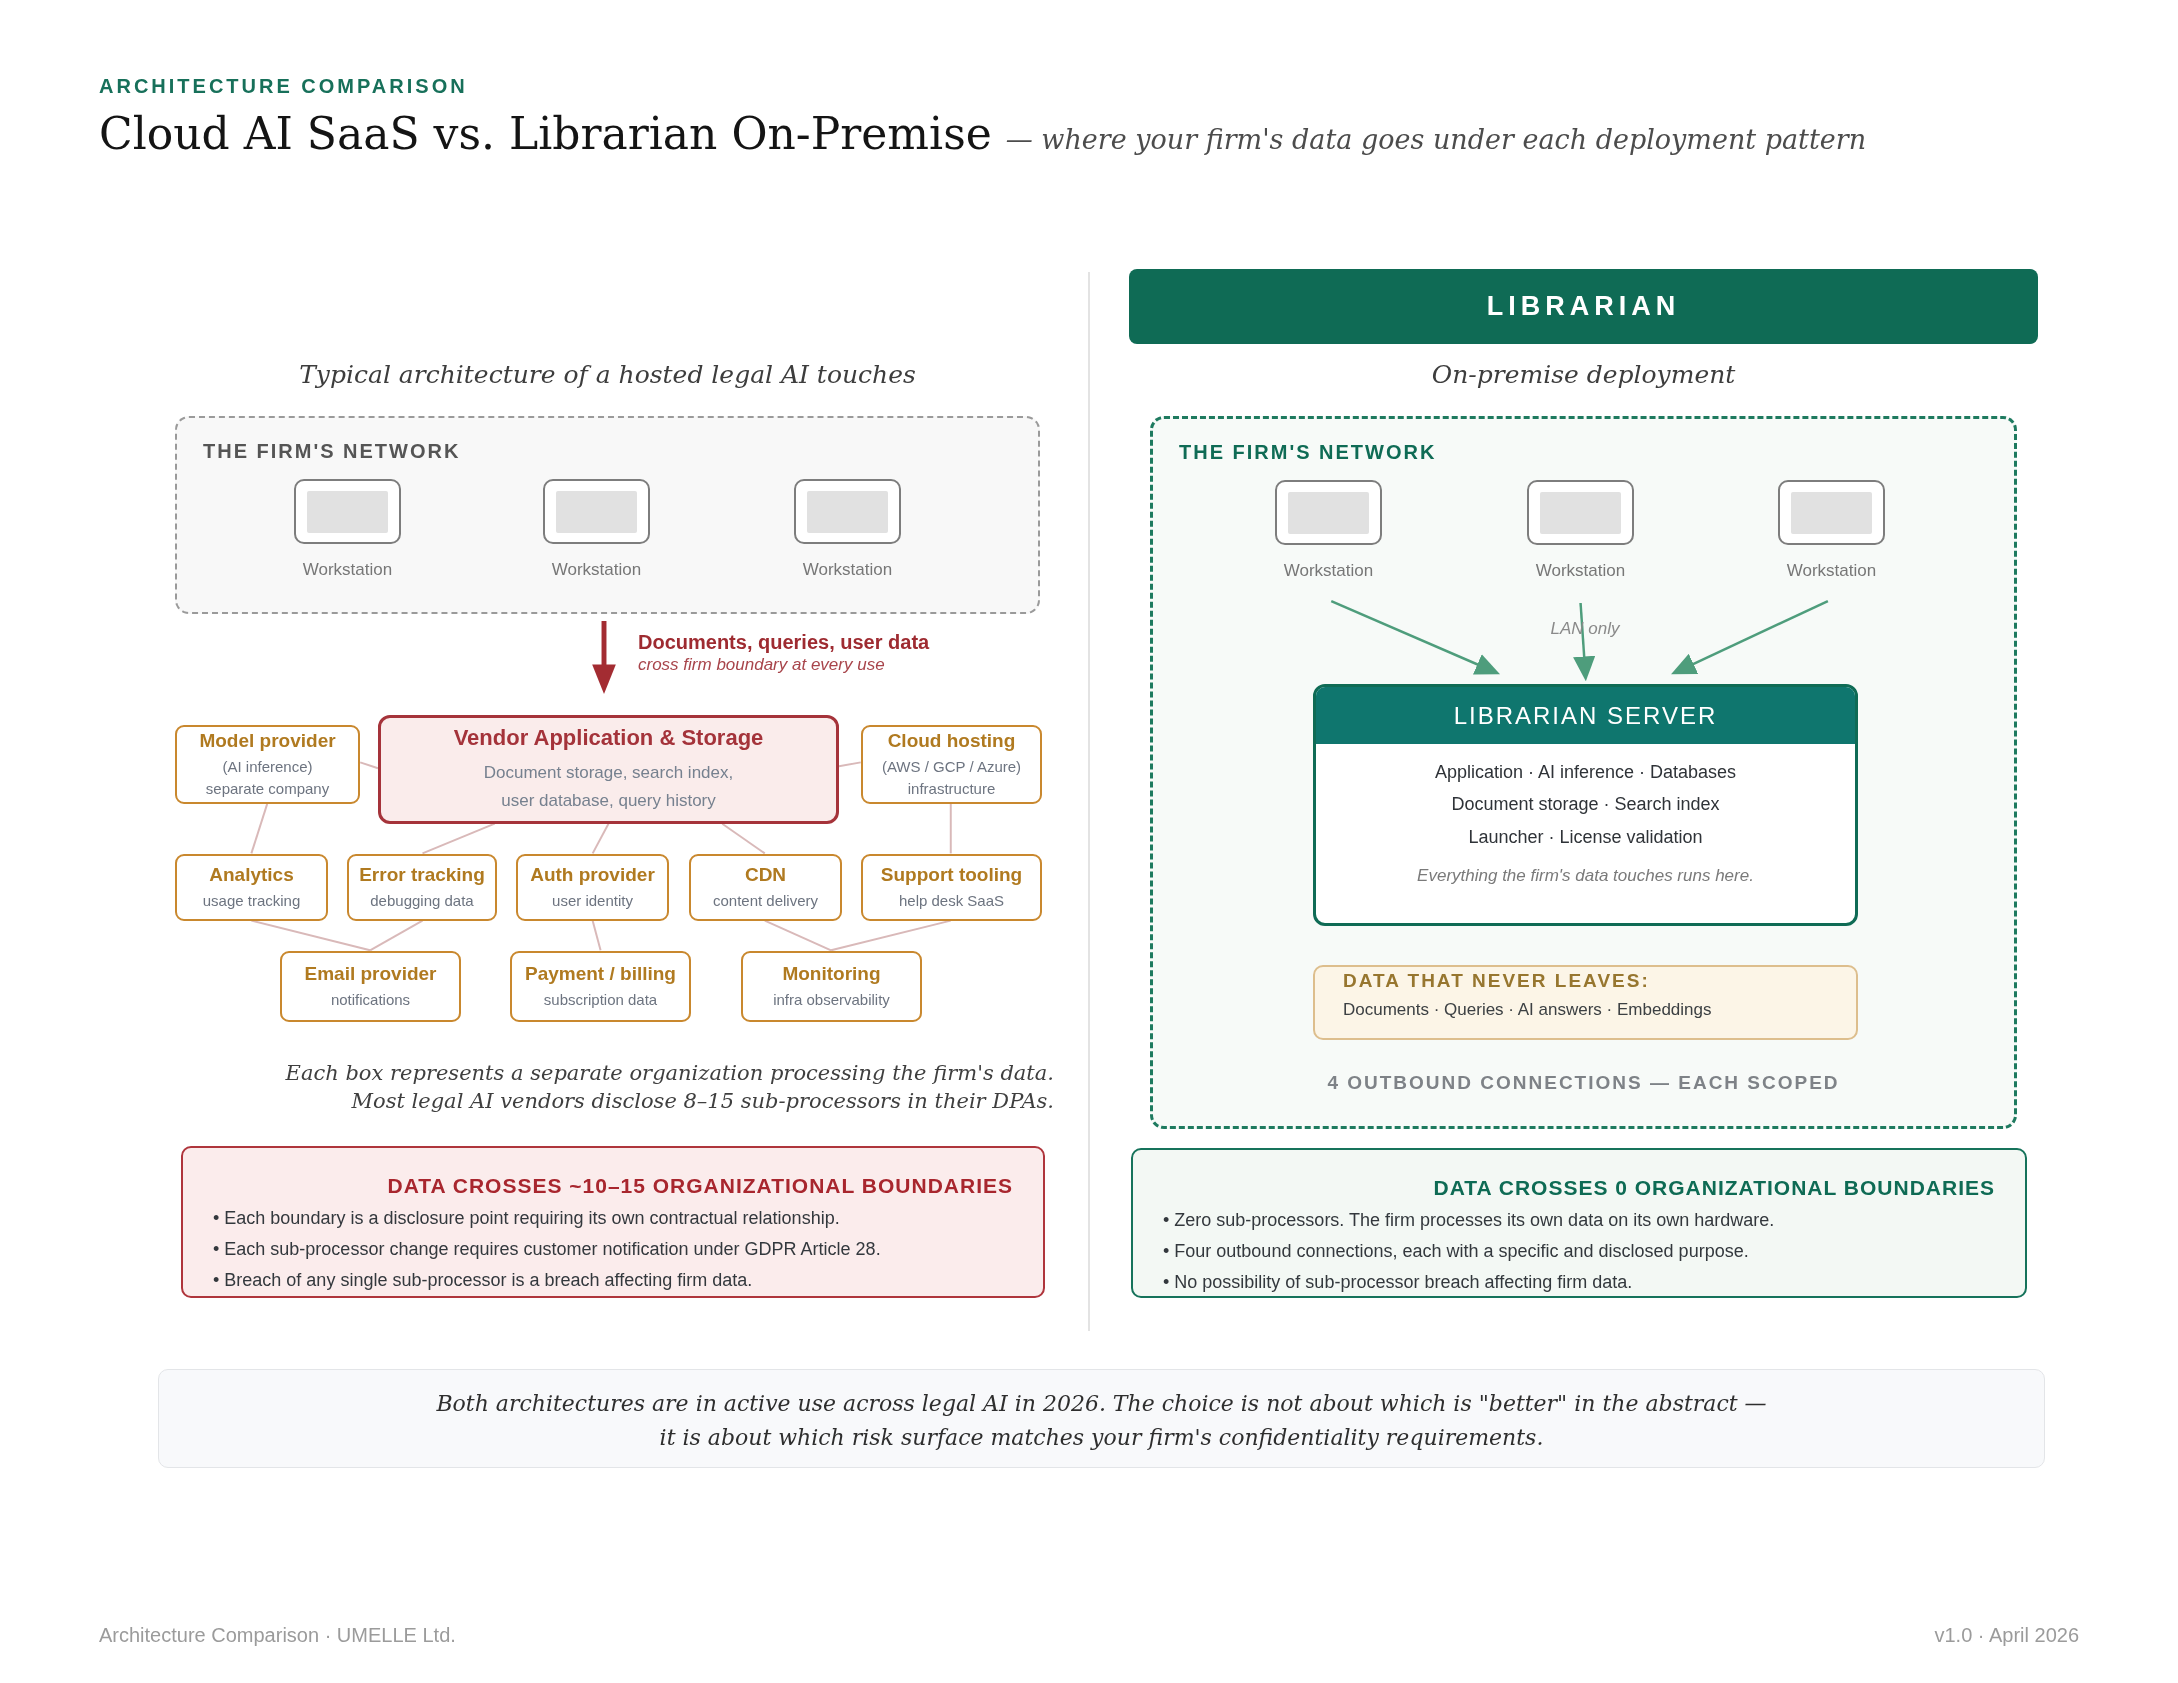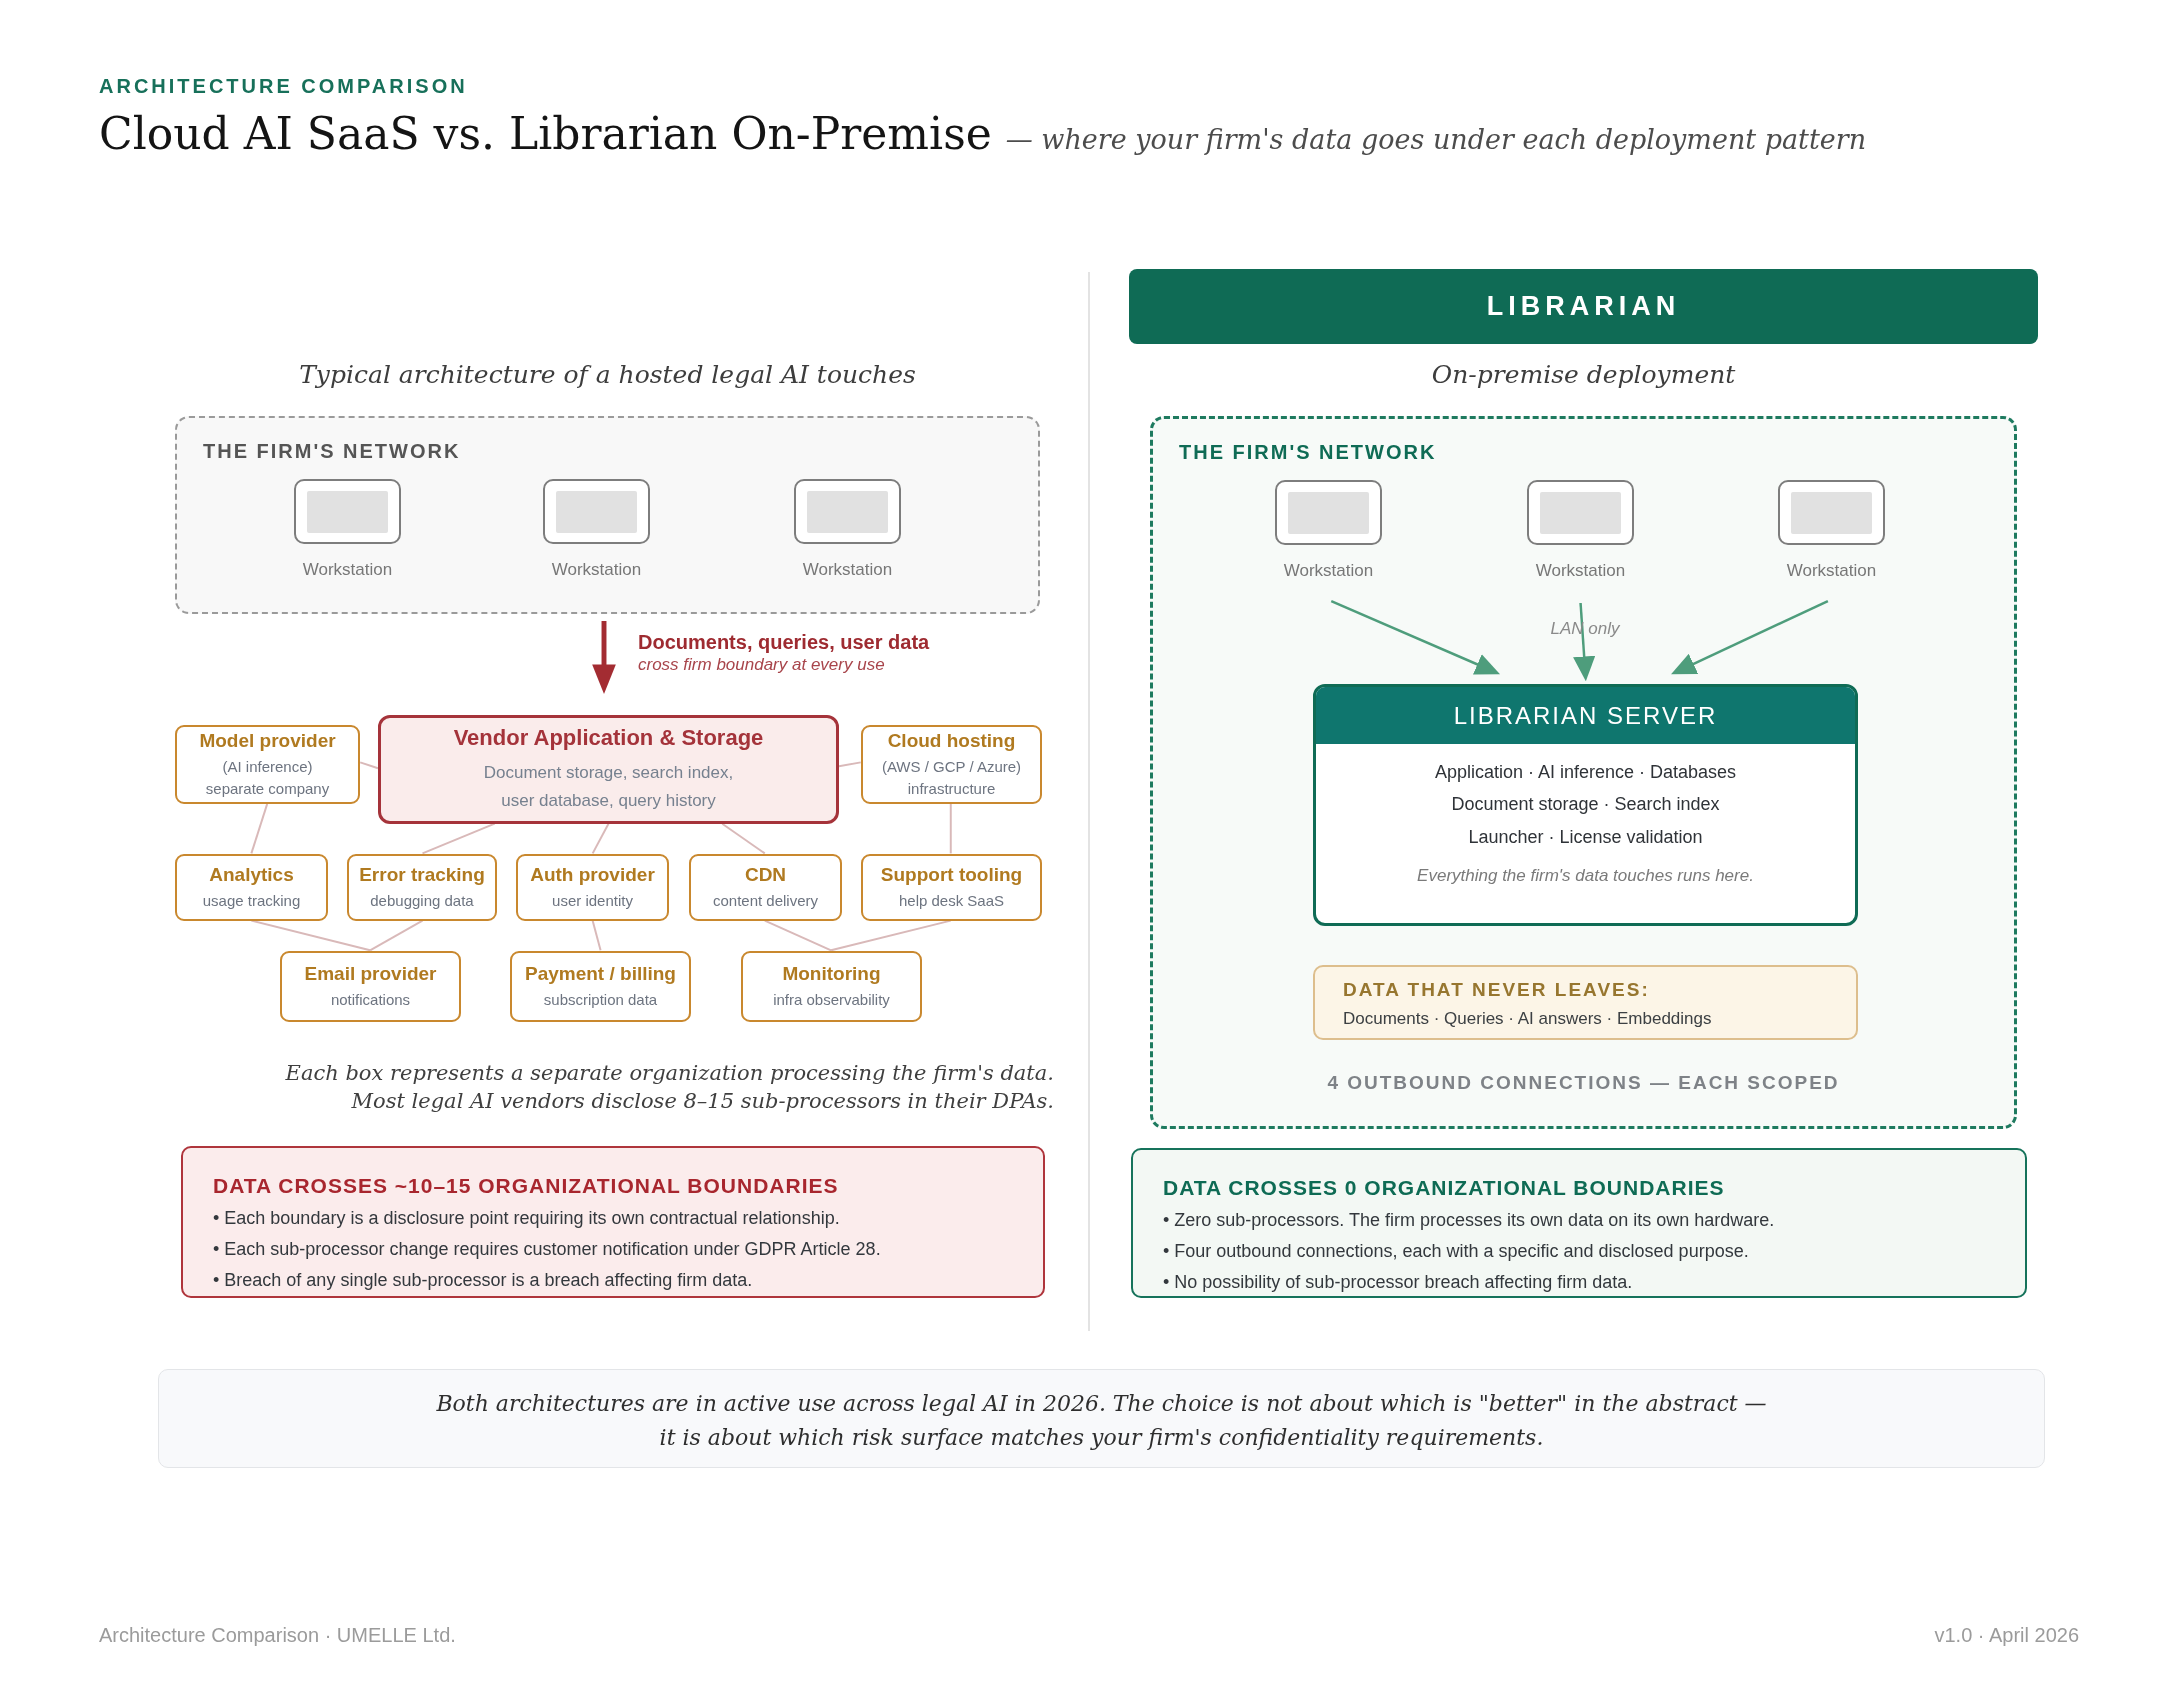--- a/index.html
+++ b/index.html
@@ -50,36 +50,36 @@
   .node-sub2{color:#6d7480;font-size:15px;line-height:1.45;margin-top:4px;}
   .node-vendor{background:#FAECEB;border:3px solid #A5333A;border-radius:12px;}
   .node-vendor .node-title{color:#A4333A;font-size:22px;}
   .node-vendor .node-sub2{font-size:17px;color:#76818f;line-height:1.6;margin-top:8px;}
 
   
   .caption{position:absolute;top:790px;left:0;right:0;text-align:right;font-family:"DejaVu Serif",serif;font-style:italic;font-size:21px;color:#3f3f3f;line-height:28px;}
   .summary{position:absolute;border-radius:10px;box-sizing:border-box;padding:26px 30px 20px 30px;}
   .summary-red{top:877px;left:20px;width:864px;height:152px;background:#FBECEC;border:2px solid #AF353C;}
   .summary-green{top:879px;left:2px;width:896px;height:150px;background:#F3F8F4;border:2px solid #16735B;}
-  .summary-title{font-size:21px;font-weight:bold;letter-spacing:1px;}
+  .summary-title{font-size:21px;font-weight:bold;letter-spacing:1px;text-align:right;}
   .summary-title-red{color:#A8262E;}
   .summary-title-green{color:#0E6B54;}
   .bullet{font-size:18px;color:#33383d;margin-top:10px;}
   .bullet::before{content:"• ";}
   .bullet:first-of-type{margin-top:16px;}
 
   
   .lan-arrows{position:absolute;left:0;top:0;}
   .lan-label{position:absolute;top:200px;left:353px;width:158px;text-align:center;font-style:italic;font-size:17px;color:#8a8a8a;}
   .server{position:absolute;left:160px;top:265px;width:545px;height:242px;border:3px solid #0F6B55;border-radius:12px;background:#fff;overflow:hidden;box-sizing:border-box;}
   .server-header{height:57px;background:#0f766e;display:flex;align-items:center;justify-content:center;color:#fff;font-weight:normal;font-size:24px;letter-spacing:2px;}
   .server-body{text-align:center;padding-top:12px;}
   .server-line{font-size:18px;color:#2f3338;line-height:1.8;}
   .server-note{font-style:italic;font-size:17px;color:#7a7a7a;margin-top:13px;}
-  .neverbox{position:absolute;left:160px;top:546px;width:545px;height:75px;background:#FCF5E7;border:2px solid #DDBE8D;border-radius:10px;box-sizing:border-box;padding:12px 28px;}
+  .neverbox{position:absolute;left:160px;top:546px;width:545px;height:75px;background:#FCF5E7;border:2px solid #DDBE8D;border-radius:10px;box-sizing:border-box;padding:3px 28px;}
   .never-title{font-size:19px;font-weight:bold;letter-spacing:2px;color:#97762F;}
   .never-body{font-size:17px;color:#3c4043;margin-top:8px;}
   .outbound{position:absolute;top:653px;left:0;right:0;text-align:center;font-size:19px;font-weight:bold;letter-spacing:2px;color:#7e8287;}
 
   
   .bottom-note{position:absolute;left:158px;top:1369px;width:1887px;height:99px;background:#F8F9FB;border:1px solid #E3E5E8;border-radius:10px;box-sizing:border-box;text-align:center;font-family:"DejaVu Serif",serif;font-style:italic;font-size:22px;color:#2e2e2e;padding-top:17px;line-height:34px;}
   .footer{position:absolute;left:99px;right:99px;top:1624px;display:flex;justify-content:space-between;font-size:20px;color:#9b9b9b;}
 </style>
 </head>
 <body>

